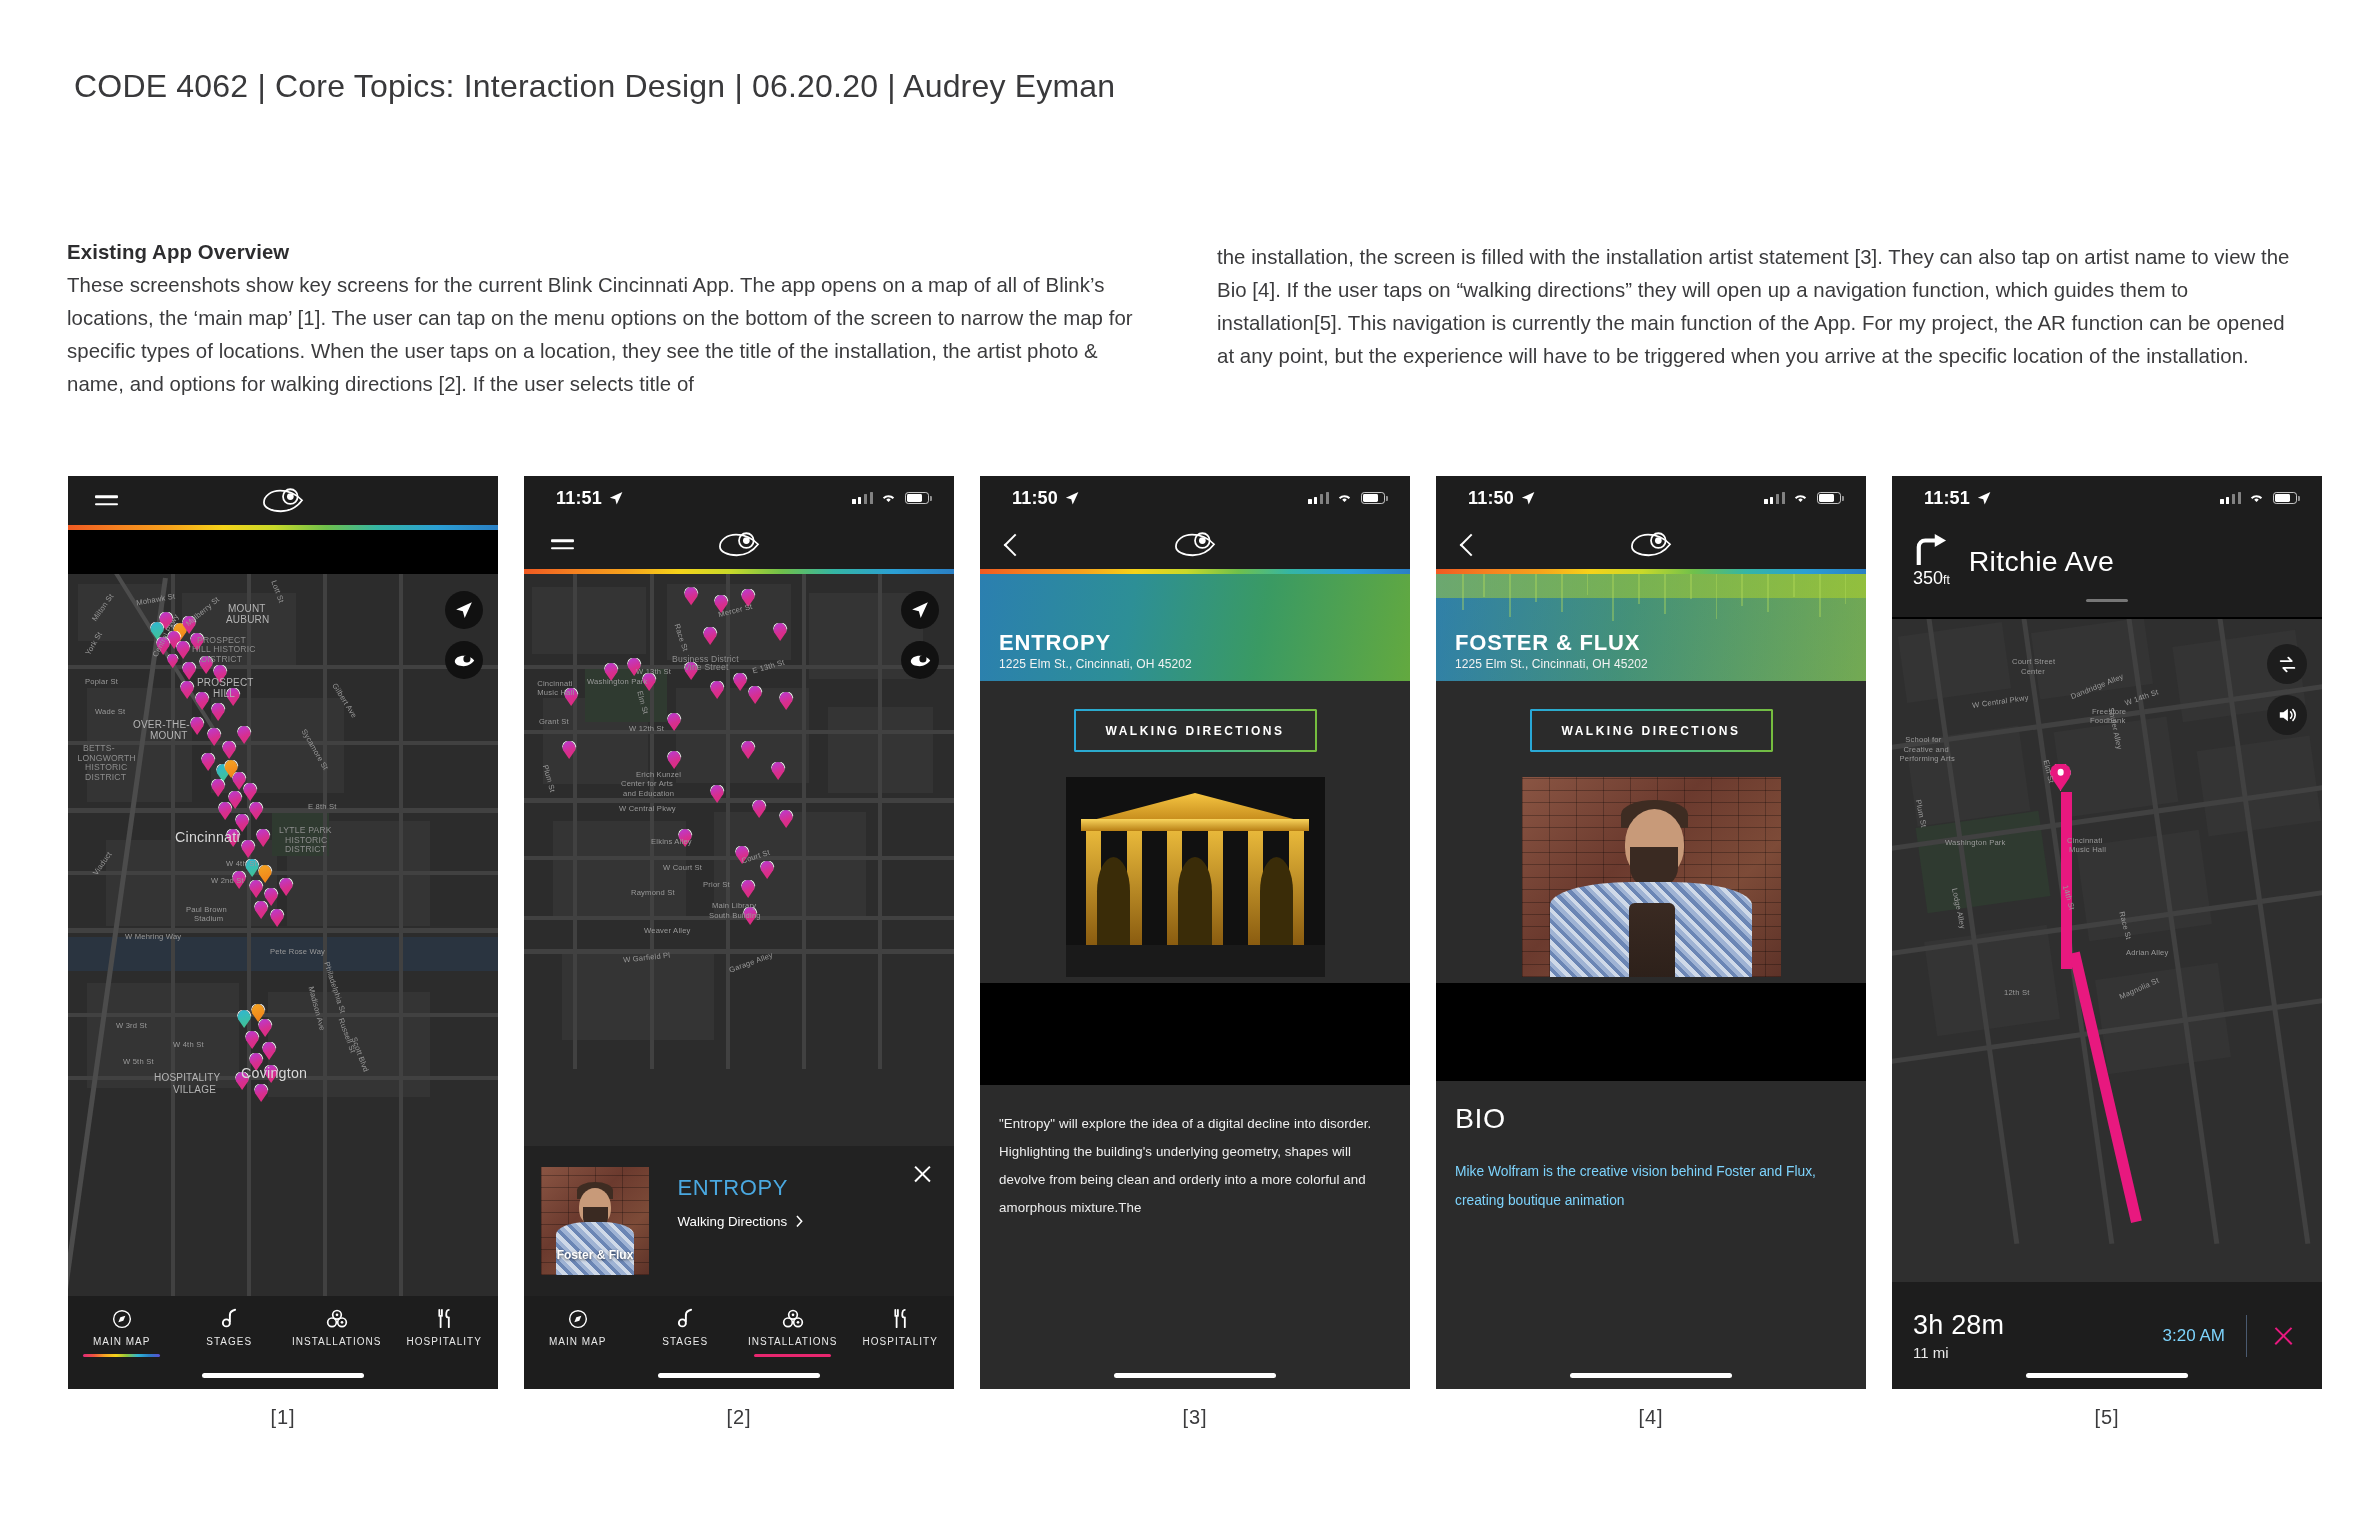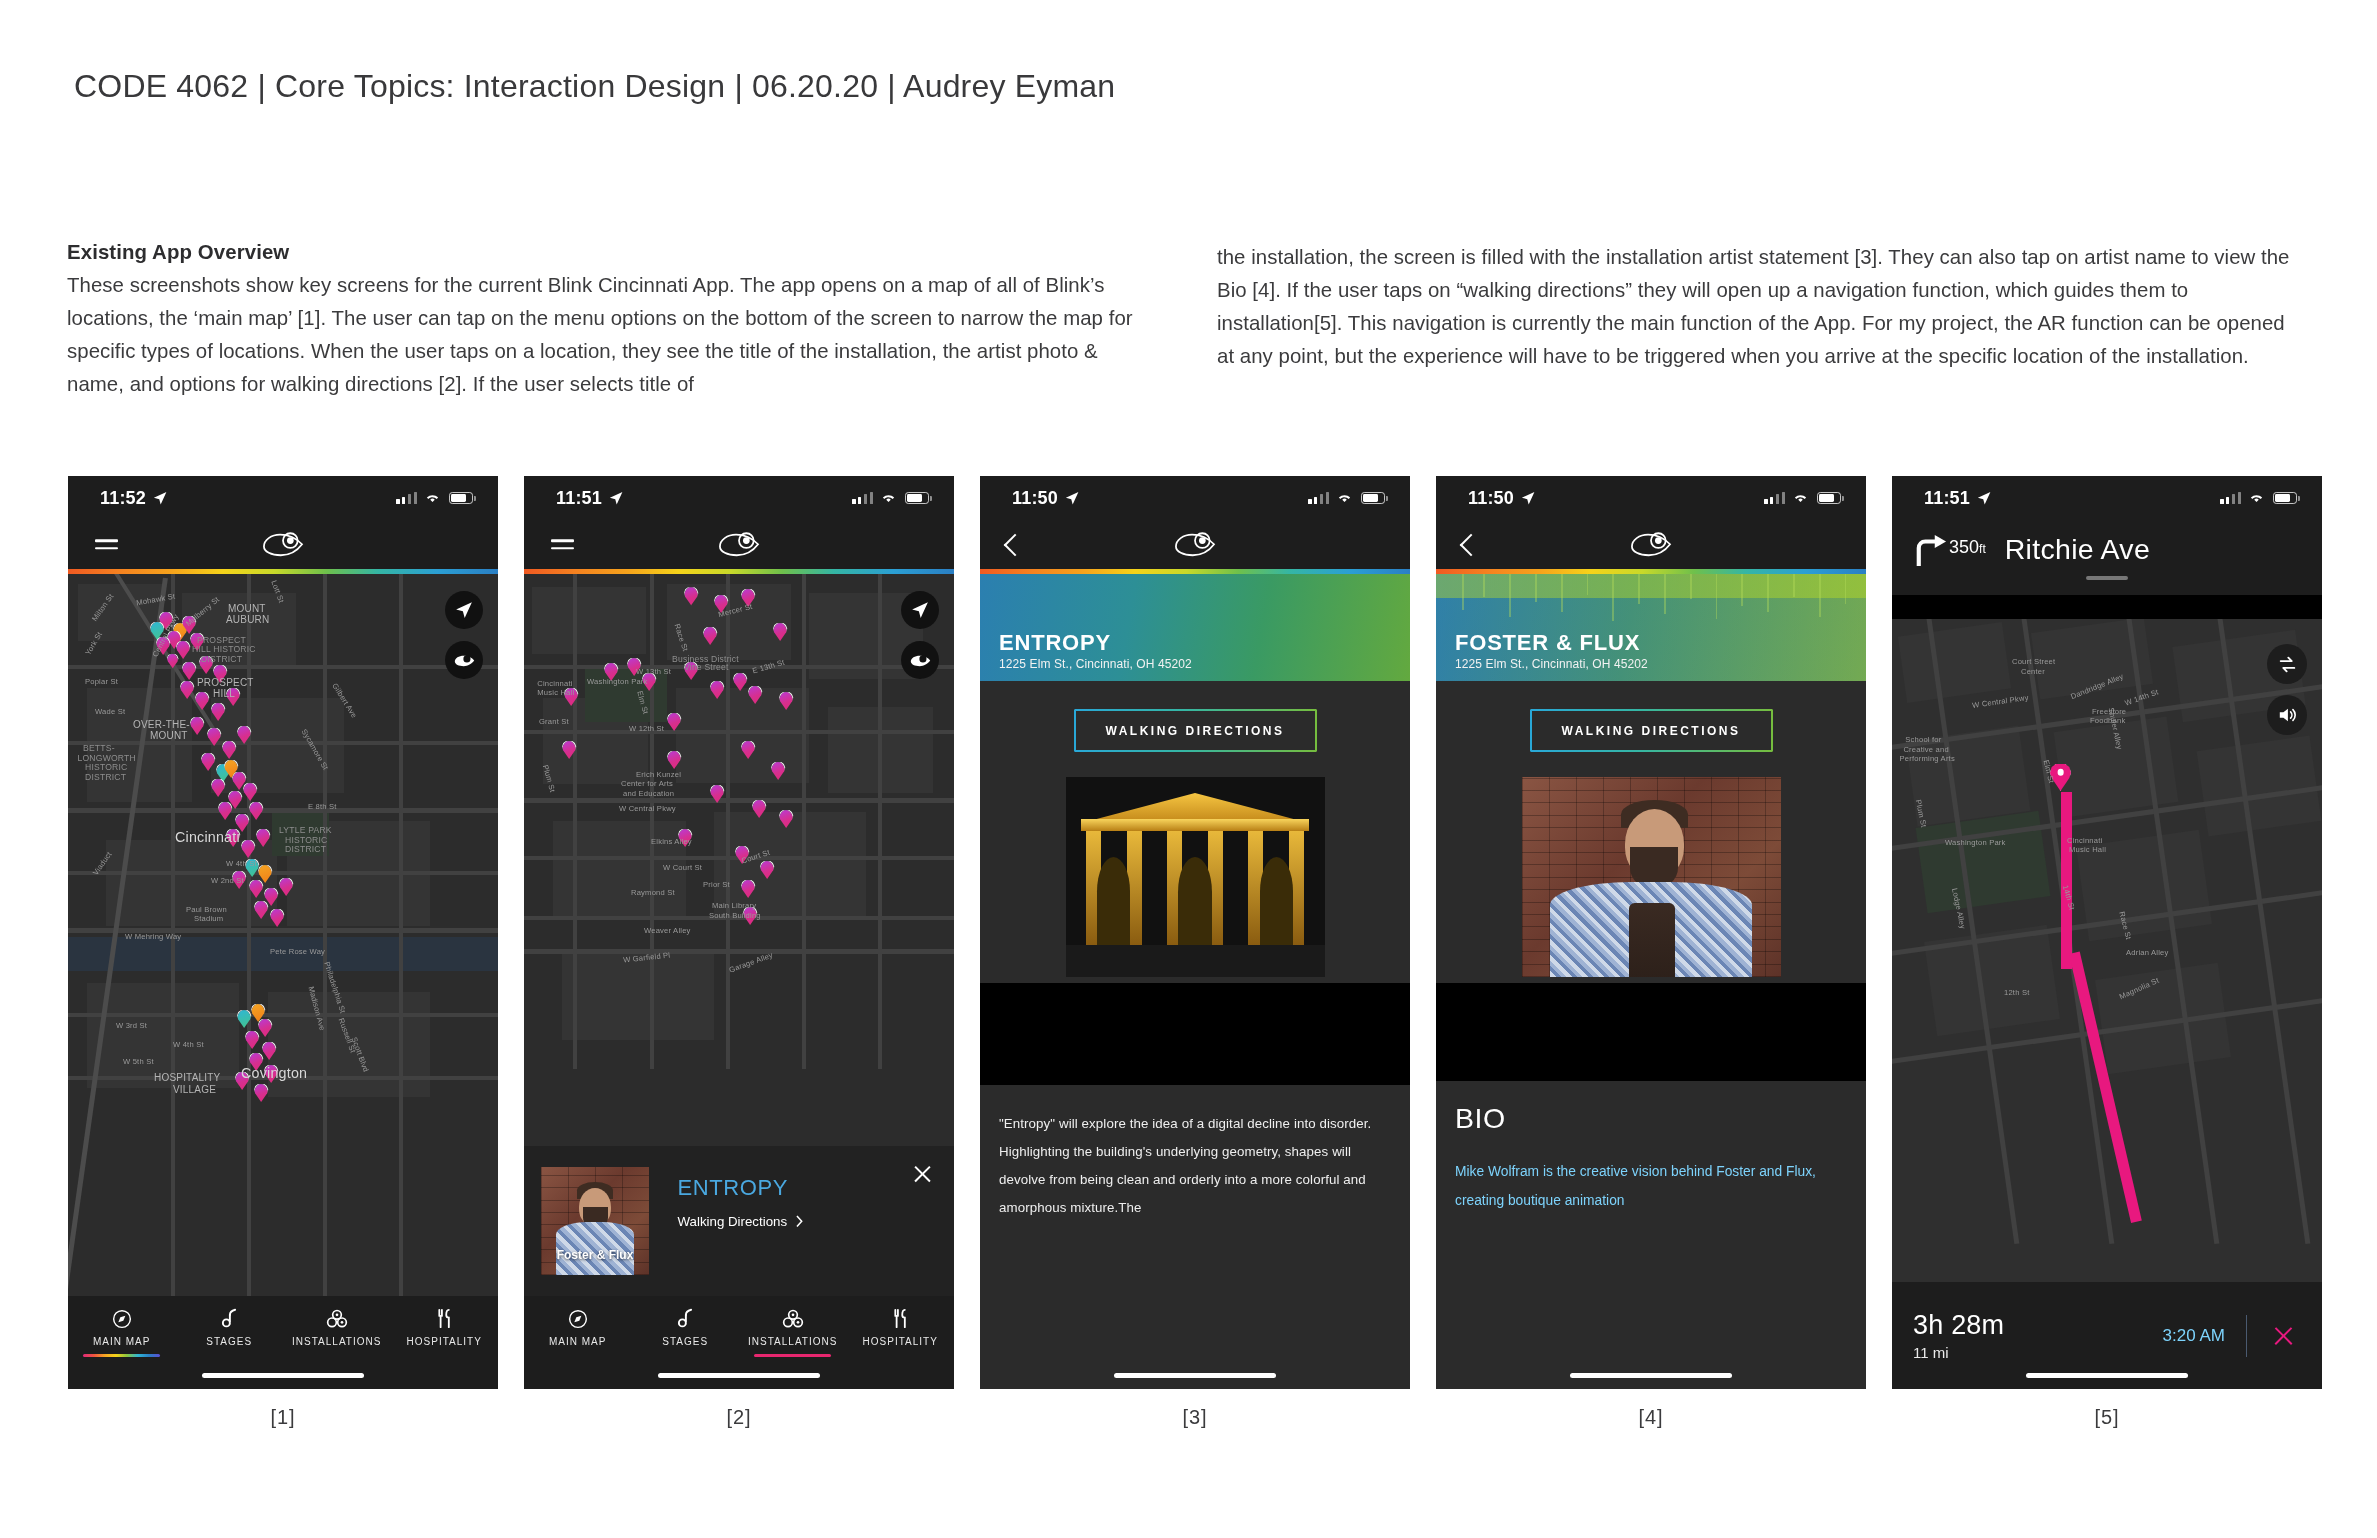--- a/index.html
+++ b/index.html
@@ -292,21 +292,21 @@
     content:""; position:absolute; left:0; top:9.5px; width:21px; height:2.1px; background:#fff;
   }
   .ic-close::before { transform:rotate(45deg); }
   .ic-close::after { transform:rotate(-45deg); }
 
   
   .nav-header {
     background:#1d1d1d; padding:13.3px 0 15px 0; position:relative;
   }
   .nav-row { display:flex; align-items:center; padding:0 21px; gap:19px; }
-  .nav-turn { display:flex; align-items:flex-start; }
+  .nav-turn { display:flex; flex-direction:column; align-items:flex-start; }
   .nav-dist { font-size:18px; color:#fff; margin-top:2.9px; }
   .nav-dist small { font-size:12px; }
   .nav-street { font-size:28.5px; color:#fff; letter-spacing:0.3px; }
   .nav-grip { width:42px; height:3.8px; background:#777; border-radius:1.9px; margin:9.5px auto 0; }
 
   .nav-map { position:absolute; left:0;right:0; top:143px; bottom:0; background:#2f2f2f; overflow:hidden; }
   .route {
     position:absolute; background:#e8187f;
   }
   .route-pin {
@@ -351,42 +351,20 @@
   <div class="copy-col right">
     <div class="copy-body">the installation, the screen is filled with the installation artist statement [3]. They can also tap on artist name to view the Bio [4]. If the user taps on “walking directions” they will  open up a navigation function, which guides them to installation[5]. This navigation is currently the main function of the App. For my project, the AR function can be opened at any point, but the experience will have to be triggered when you arrive at the specific location of the installation.</div>
   </div>
 </div>
 
 <div class="phone-row">
 
   <div class="phone-block">
     <div class="phone">
 
-      <div class="statusbar">
-        <div class="sb-left">
-          <span>11:52</span>
-          <svg class="loc-arrow" viewBox="0 0 16 16">
-              <path d="M15 1 1 7.5l6 1.6 1.6 6z" fill="#fff"></path>
-            </svg>
-        </div>
-        <div class="sb-right">
-          <span class="sig-bars">
-              <i></i>
-              <i></i>
-              <i></i>
-              <i></i>
-            </span>
-          <svg width="15" height="11.4" viewBox="0 0 16 12">
-              <path d="M8 10.6 5.6 8.1a3.4 3.4 0 0 1 4.8 0zM8 5.4c-1.7 0-3.3.7-4.5 1.9L2 5.8A9.2 9.2 0 0 1 8 3.4c2.3 0 4.4.9 6 2.4l-1.5 1.5A6.4 6.4 0 0 0 8 5.4z" fill="#fff"></path>
-            </svg>
-          <span class="batt">
-              <i></i>
-            </span>
-        </div>
-      </div>
 
       <div class="appbar">
         <div class="lead">
           <div class="hamburger">
               <span></span>
               <span></span>
             </div>
         </div>
         <svg class="eye-logo" viewBox="0 0 60 38">
           <path d="M4 22c0-9 10-16 22-16 13 0 23 6 30 13-6 8-16 15-29 15C14 34 4 29 4 22z" fill="none" stroke="#fff" stroke-width="2.4"></path>

